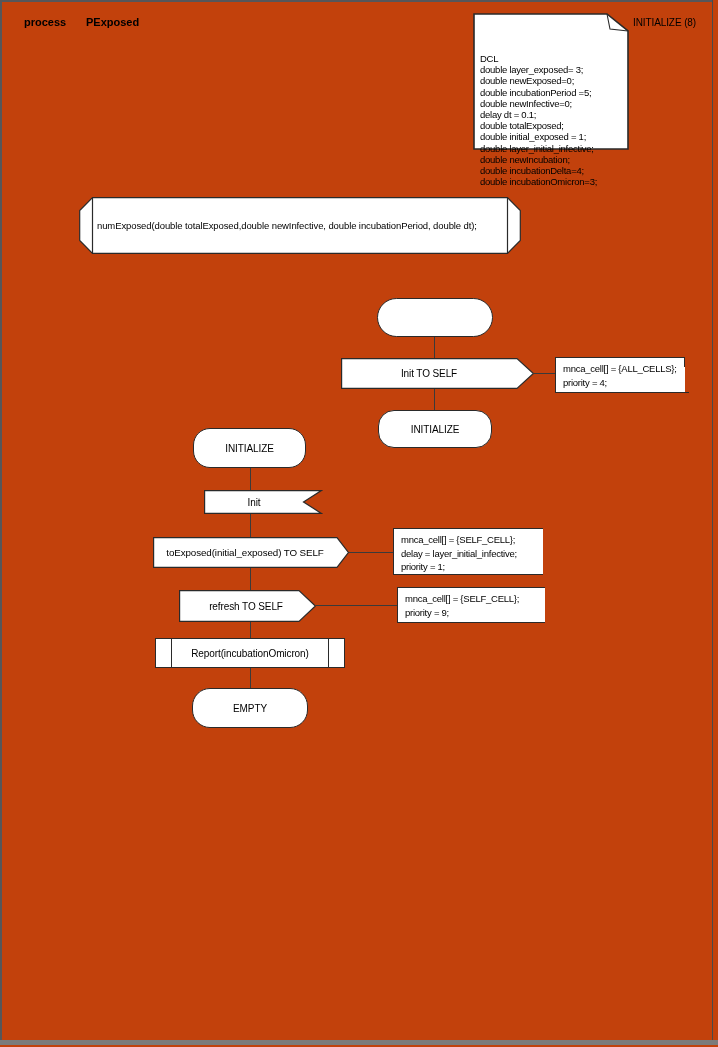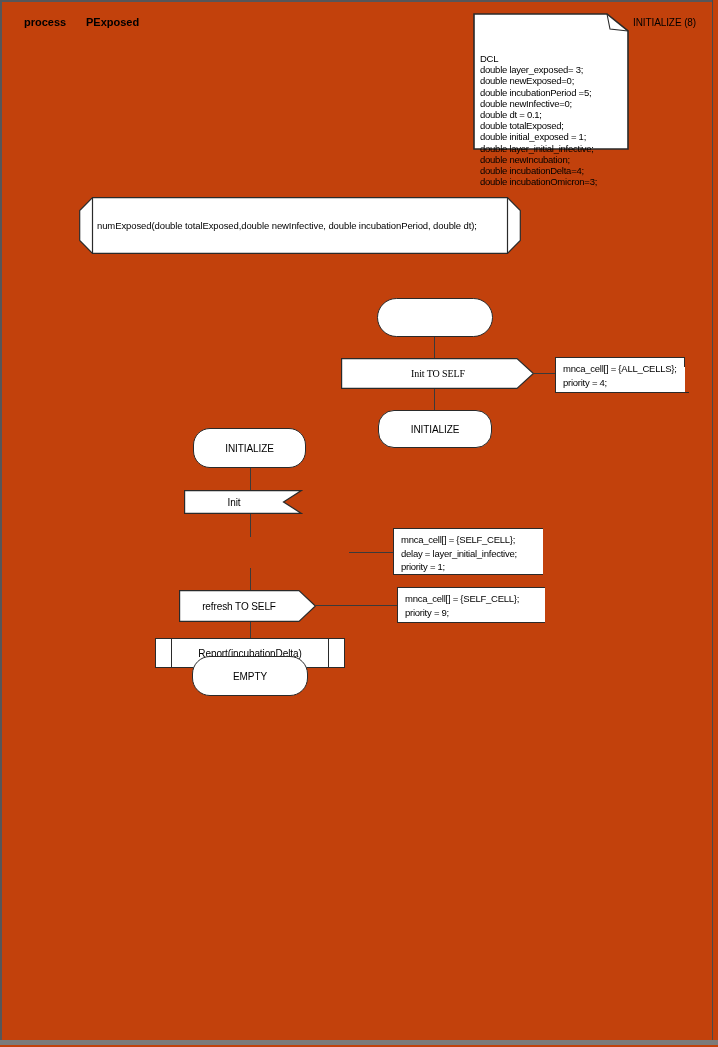--- a/index.html
+++ b/index.html
@@ -52,21 +52,21 @@
     <svg width="156" height="137">
       <path d="M1,1 L134,1 L155,18 L155,136 L1,136 Z" fill="#ffffff" stroke="#2a2a2a" stroke-width="1.6"></path>
       <polyline points="134,1 137,16 155,18" fill="none" stroke="#2a2a2a" stroke-width="1.1"></polyline>
     </svg>
     <div class="dcl-text">
       <div>DCL</div>
       <div>double layer_exposed= 3;</div>
       <div>double newExposed=0;</div>
       <div>double incubationPeriod =5;</div>
       <div>double newInfective=0;</div>
-      <div>double dt = 0.1;</div>
+      <div>delay dt = 0.1;</div>
       <div>double totalExposed;</div>
       <div>double initial_exposed = 1;</div>
       <div>double layer_initial_infective;</div>
       <div>double newIncubation;</div>
       <div>double incubationDelta=4;</div>
       <div>double incubationOmicron=3;</div>
     </div>
   </div>
 
   <div class="abs sym" style="left:37px;top:197px;width:442px;height:57px;margin-left:42px;">
@@ -81,21 +81,21 @@
   </div>
 
   <div class="abs state" style="left:377px;top:298px;width:116px;height:39px;border-radius:19.5px;"></div>
 
   <div class="abs vline" style="left:434px;top:337px;height:21px;"></div>
 
   <div class="abs sym" style="left:341px;top:358px;width:193px;height:31px;">
     <svg width="193" height="31">
       <polygon points="0.6,0.6 176,0.6 192.4,15.5 176,30.4 0.6,30.4" fill="#ffffff" stroke="#2a2a2a" stroke-width="1.2"></polygon>
     </svg>
-    <div class="cap" style="left:9px;width:176px;font-family:Liberation Serif, serif;">
+    <div class="cap" style="left:0;width:176px;">
       <span class="lbl">Init TO SELF</span>
     </div>
   </div>
 
   <div class="abs hline" style="left:533px;top:373px;width:22px;"></div>
 
   <div class="abs comment" style="left:555px;top:357px;width:130px;height:36px;">
     <div style="position:absolute;right:0;top:-1px;width:1px;height:10px;background:#2a2a2a;"></div>
     <div style="position:absolute;right:-4px;bottom:-1px;width:4px;height:1px;background:#2a2a2a;"></div>
     <div class="small">mnca_cell[] = {ALL_CELLS};</div>
@@ -107,65 +107,73 @@
   <div class="abs state" style="left:378px;top:410px;width:114px;height:38px;border-radius:16px;">
     <span class="lbl">INITIALIZE</span>
   </div>
 
   <div class="abs state" style="left:193px;top:428px;width:113px;height:40px;border-radius:17px;">
     <span class="lbl">INITIALIZE</span>
   </div>
 
   <div class="abs vline" style="left:250px;top:468px;height:22px;"></div>
 
-  <div class="abs sym" style="left:184px;top:490px;width:118px;height:24px;">
+  <div class="abs sym" style="left:204px;top:490px;width:118px;height:24px;">
     <svg width="119" height="25">
       <polygon points="0.6,0.6 117.4,0.6 99.5,12 117.4,23.4 0.6,23.4" fill="#ffffff" stroke="#2a2a2a" stroke-width="1.2"></polygon>
     </svg>
     <div class="cap" style="left:0;width:100px;">
       <span class="lbl">Init</span>
     </div>
   </div>
 
   <div class="abs vline" style="left:250px;top:514px;height:23px;"></div>
 
+  <div class="abs sym" style="left:153px;top:537px;width:196px;height:31px;">
+    <svg width="196" height="31">
+      <polygon points="0.6,0.6 184,0.6 195.4,15.5 184,30.4 0.6,30.4" fill="#ffffff" stroke="#2a2a2a" stroke-width="1.2"></polygon>
+    </svg>
+    <div class="cap" style="left:0;width:184px;">
+      <span class="lbl" style="font-size:9.8px;">toExposed(initial_exposed) TO SELF</span>
+    </div>
+  </div>
 
   <div class="abs hline" style="left:349px;top:552px;width:44px;"></div>
 
   <div class="abs comment" style="left:393px;top:528px;width:150px;height:47px;">
     <div class="small">mnca_cell[] = {SELF_CELL};</div>
     <div class="small">delay = layer_initial_infective;</div>
     <div class="small">priority = 1;</div>
   </div>
 
   <div class="abs vline" style="left:250px;top:568px;height:22px;"></div>
 
   <div class="abs sym" style="left:179px;top:590px;width:137px;height:32px;">
     <svg width="137" height="32">
       <polygon points="0.6,0.6 120,0.6 136.4,16 120,31.4 0.6,31.4" fill="#ffffff" stroke="#2a2a2a" stroke-width="1.2"></polygon>
     </svg>
-    <div class="cap" style="left:0;width:120px;">
+    <div class="cap" style="left:7px;width:120px;">
       <span class="lbl">refresh TO SELF</span>
     </div>
   </div>
 
   <div class="abs hline" style="left:316px;top:605px;width:81px;"></div>
 
   <div class="abs comment" style="left:397px;top:587px;width:148px;height:36px;">
     <div class="small">mnca_cell[] = {SELF_CELL};</div>
     <div class="small">priority = 9;</div>
   </div>
 
   <div class="abs vline" style="left:250px;top:622px;height:16px;"></div>
 
   <div class="abs state" style="left:155px;top:638px;width:190px;height:30px;border-radius:0;">
     <div class="inner-vline" style="left:15px;"></div>
     <div class="inner-vline" style="right:15px;"></div>
-    <span class="lbl">Report(incubationDelta)</span>
+    <span class="lbl">Report(incubationOmicron)</span>
   </div>
 
   <div class="abs vline" style="left:250px;top:668px;height:27px;"></div>
 
-  <div class="abs state" style="left:192px;top:656px;width:116px;height:40px;border-radius:18px;text-align:right;">
+  <div class="abs state" style="left:192px;top:688px;width:116px;height:40px;border-radius:18px;text-align:right;">
     <span class="lbl">EMPTY</span>
   </div>
 
 </div>
 
 </body></html>

